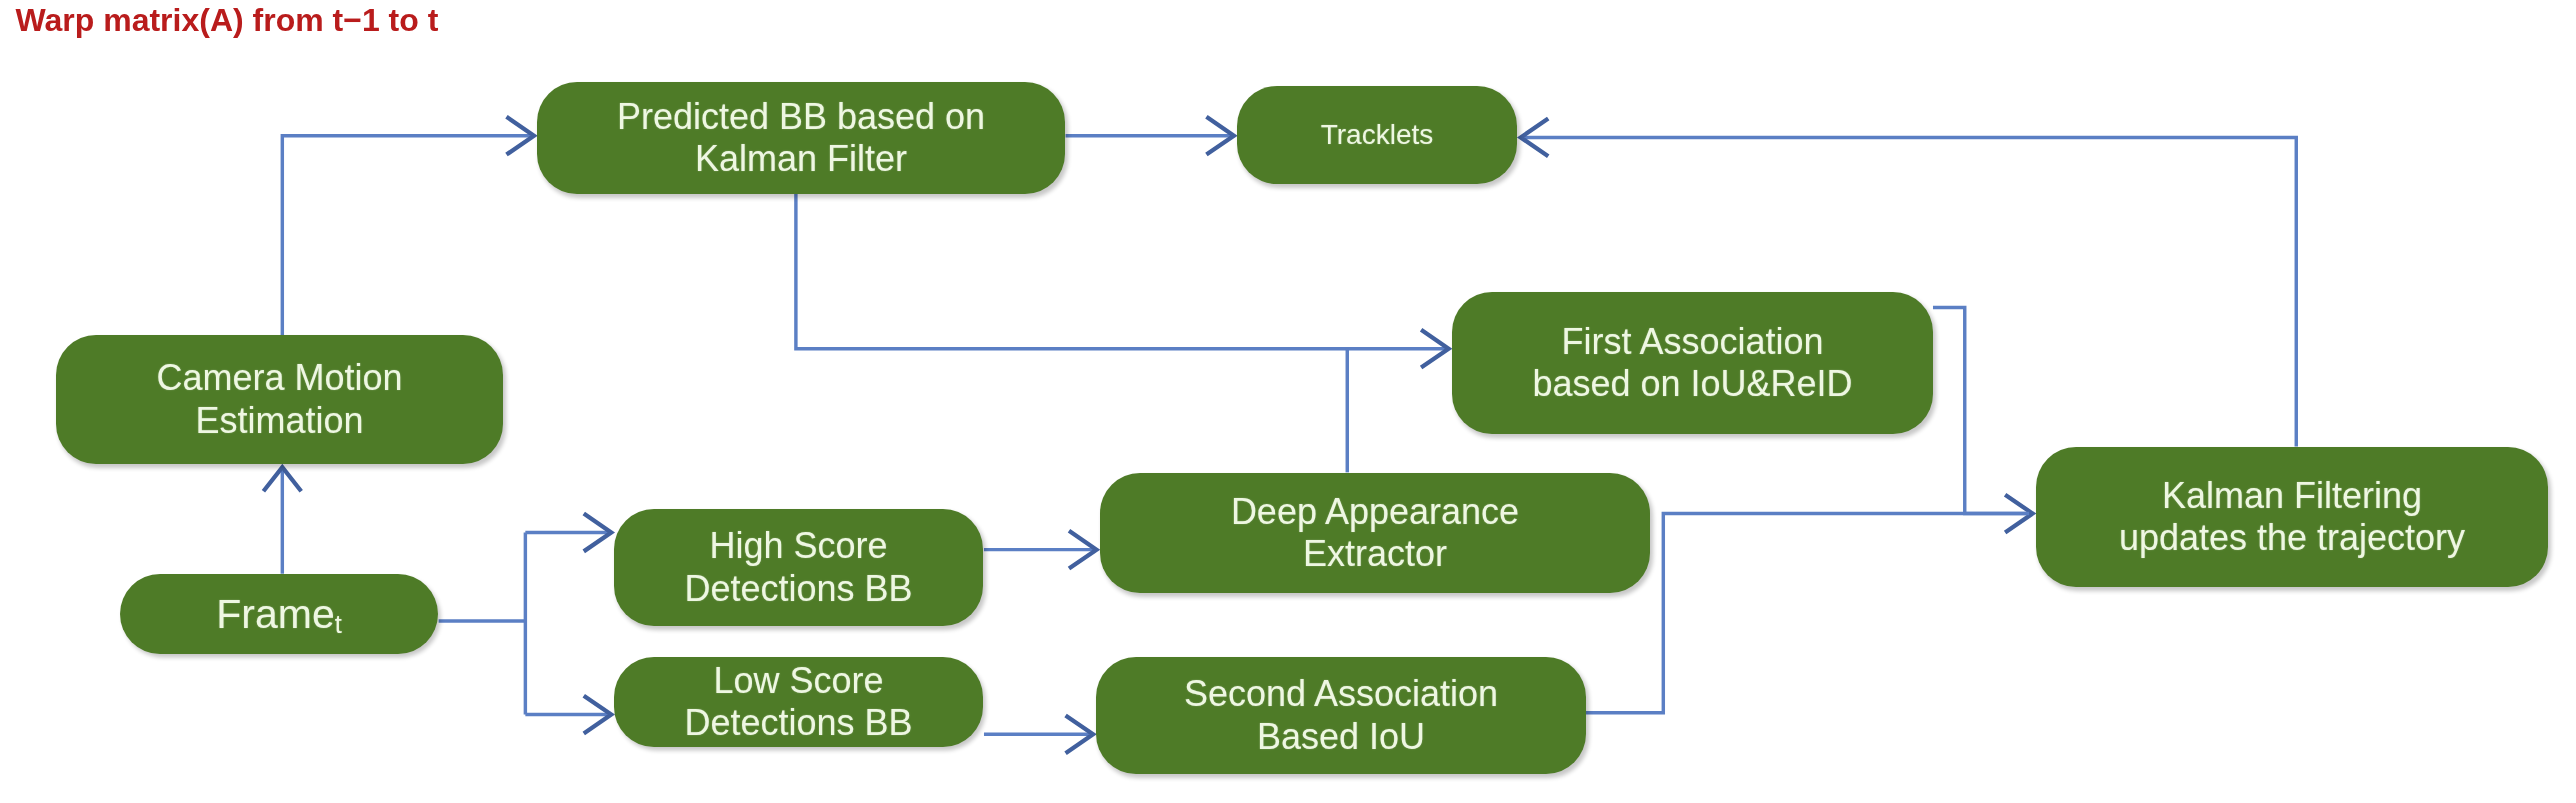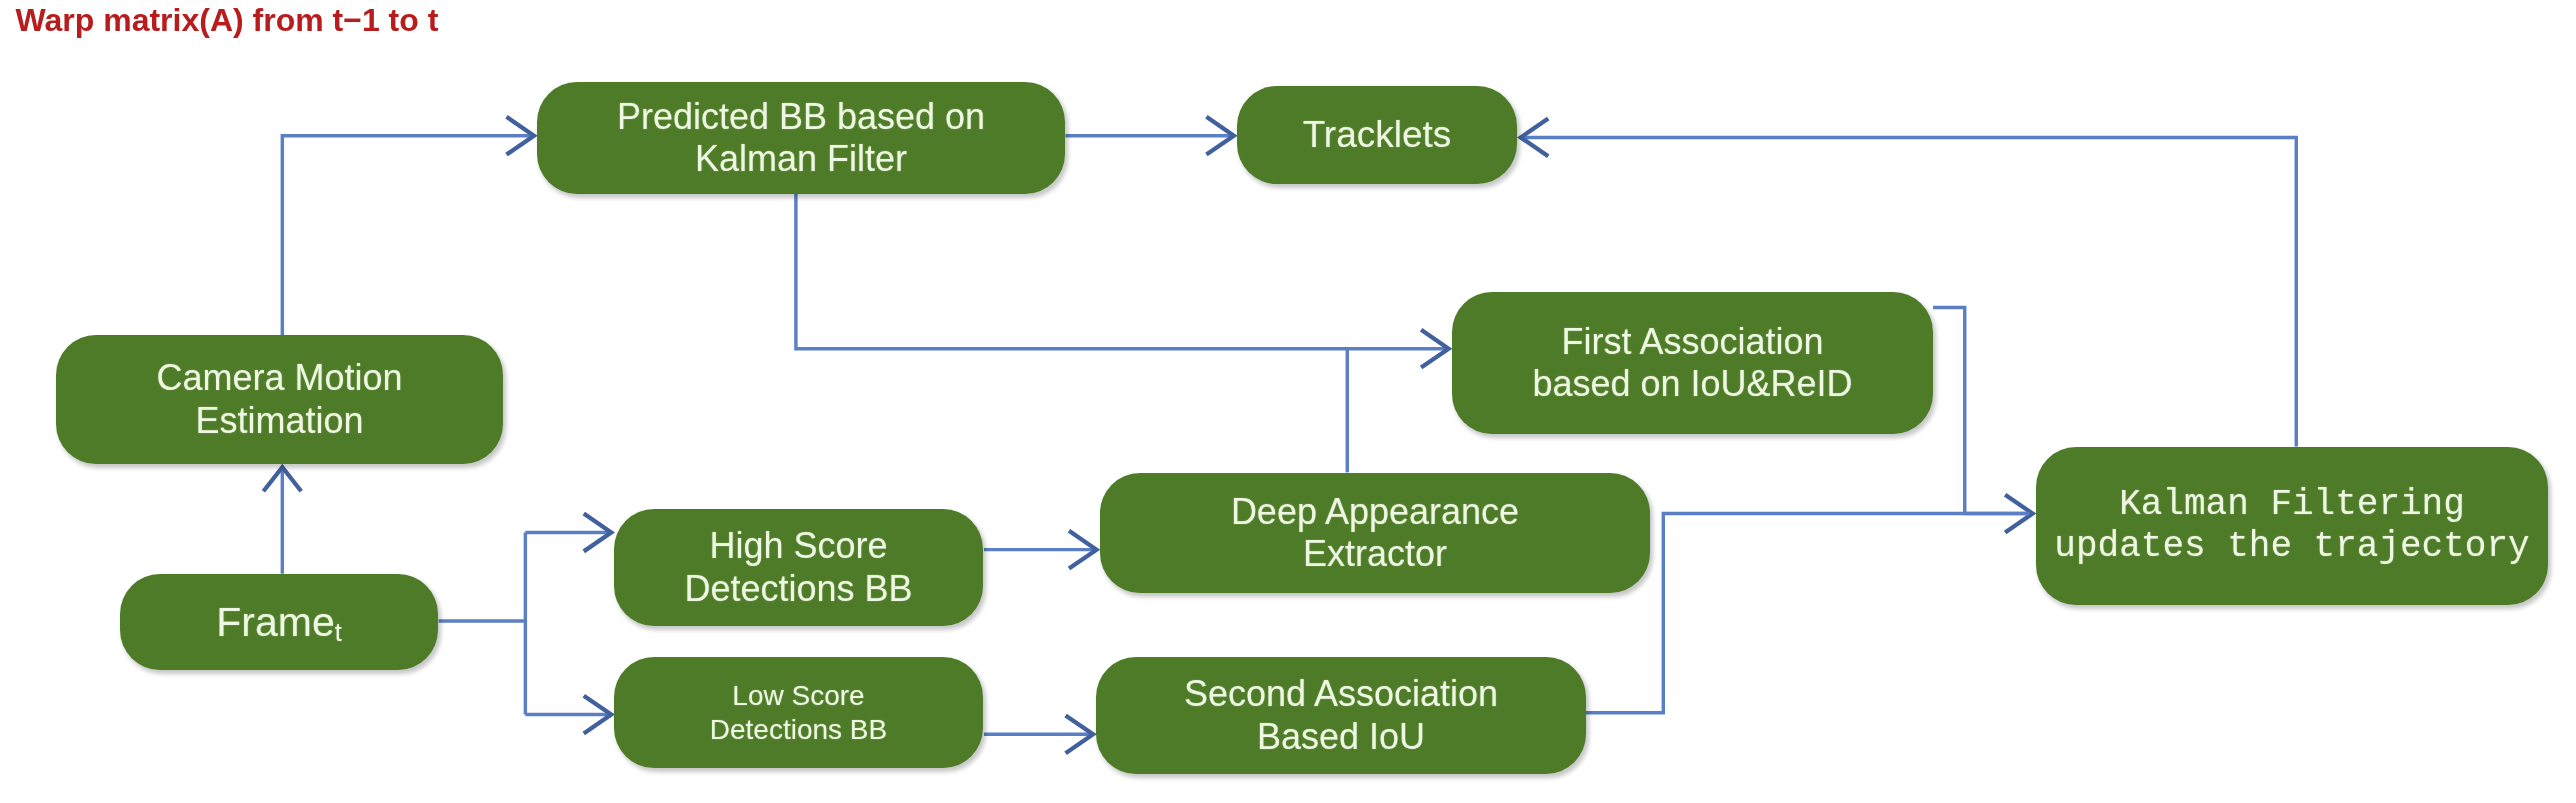--- a/index.html
+++ b/index.html
@@ -115,52 +115,52 @@
   <div class="node" style="left:56px;  top:335px; width:447px; height:129px; font-size:36px;">
     <span class="lbl">Camera Motion
 Estimation</span>
   </div>
 
   <div class="node" style="left:537px; top:82px;  width:528px; height:112px; font-size:36px;">
     <span class="lbl">Predicted BB based on
 Kalman Filter</span>
   </div>
 
-  <div class="node" style="left:1237px;top:86px; width:280px; height:98px; font-size:37px;">
+  <div class="node" style="left:1237px;top:86px; width:280px; height:98px; font-size:28px;">
     <span class="lbl">Tracklets</span>
   </div>
 
   <div class="node" style="left:1452px;top:292px; width:481px; height:142px; font-size:36px;">
     <span class="lbl">First Association
 based on IoU&amp;ReID</span>
   </div>
 
-  <div class="node" style="left:120px; top:574px; width:318px; height:96px; font-size:41px;">
+  <div class="node" style="left:120px; top:574px; width:318px; height:80px; font-size:41px;">
     <span><span>Frame</span><sub>t</sub></span>
   </div>
 
   <div class="node" style="left:614px; top:473px; width:369px; height:117px; font-size:36px;margin-top:36px;">
     <span class="lbl">High Score
 Detections BB</span>
   </div>
 
-  <div class="node" style="left:614px; top:657px; width:369px; height:111px; font-size:28px;">
+  <div class="node" style="left:614px; top:657px; width:369px; height:90px; font-size:36px;">
     <span class="lbl">Low Score
 Detections BB</span>
   </div>
 
   <div class="node" style="left:1100px;top:473px; width:550px; height:120px; font-size:36px;">
     <span class="lbl">Deep Appearance
 Extractor</span>
   </div>
 
   <div class="node" style="left:1096px;top:657px; width:490px; height:117px; font-size:36px;">
     <span class="lbl">Second Association
 Based IoU</span>
   </div>
 
-  <div class="node" style="left:2036px;top:447px; width:512px; height:158px; font-size:36px;font-family:Liberation Mono, monospace;">
+  <div class="node" style="left:2036px;top:447px; width:512px; height:140px; font-size:36px;">
     <span class="lbl">Kalman Filtering
 updates the trajectory</span>
   </div>
 
 </div>
 
 
 </body></html>

